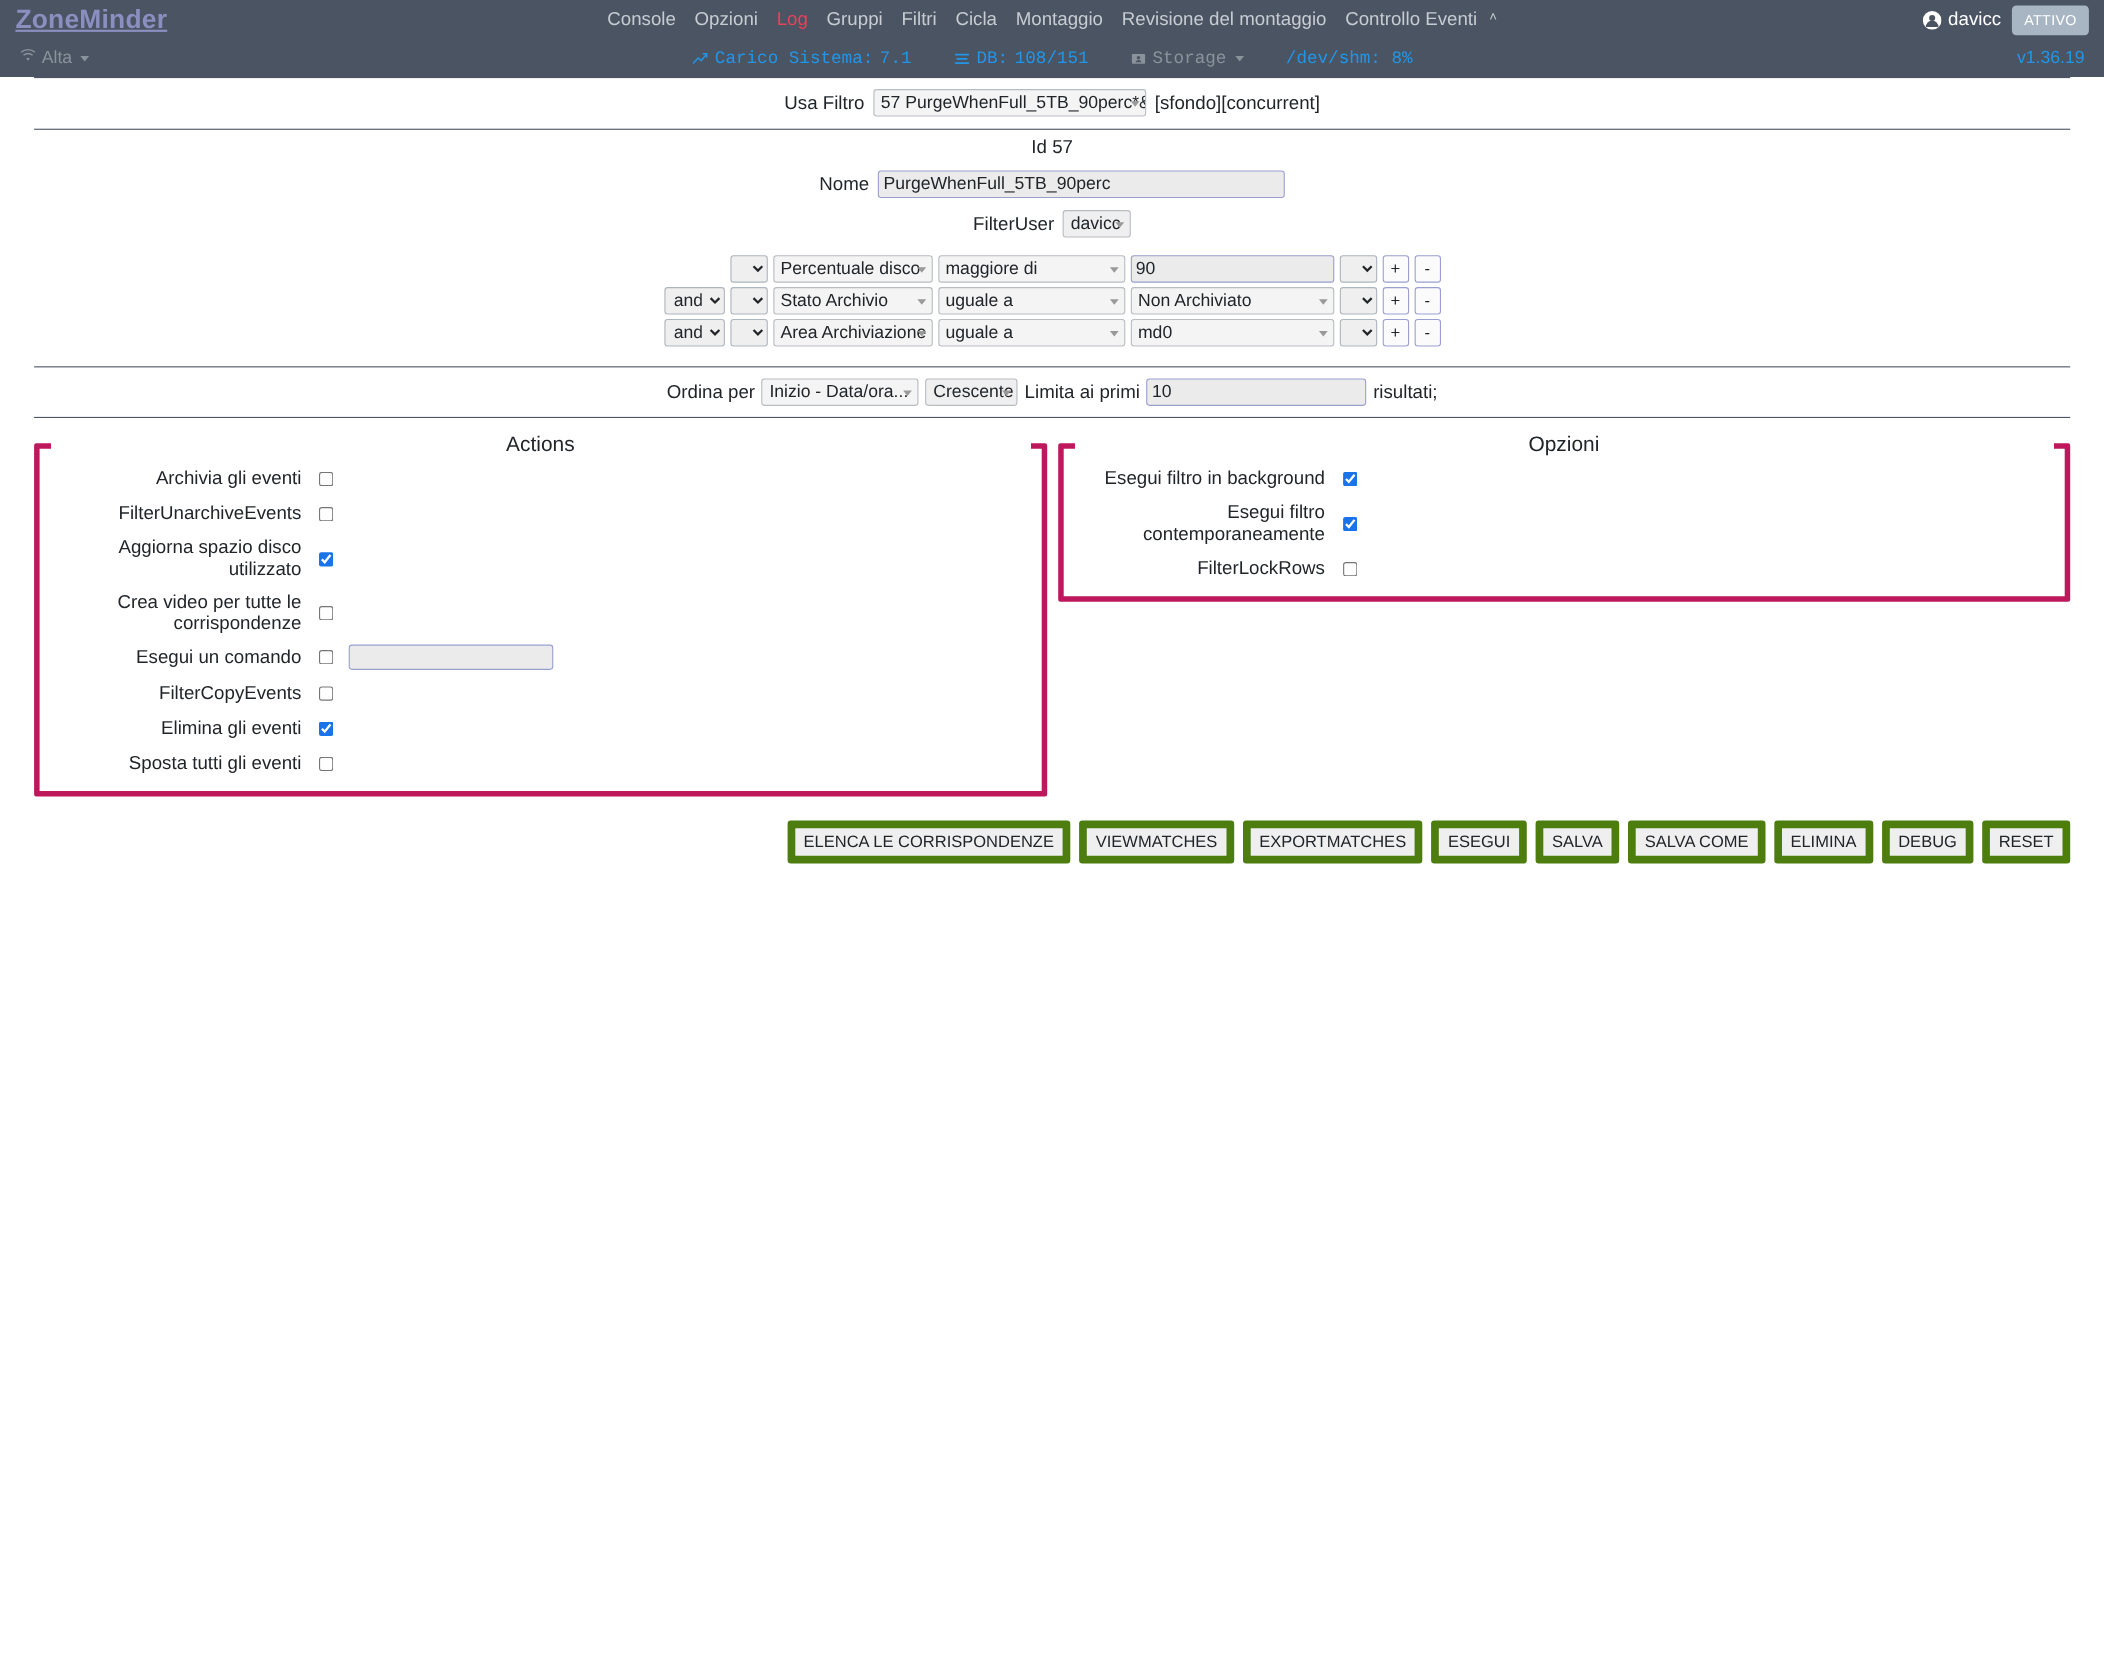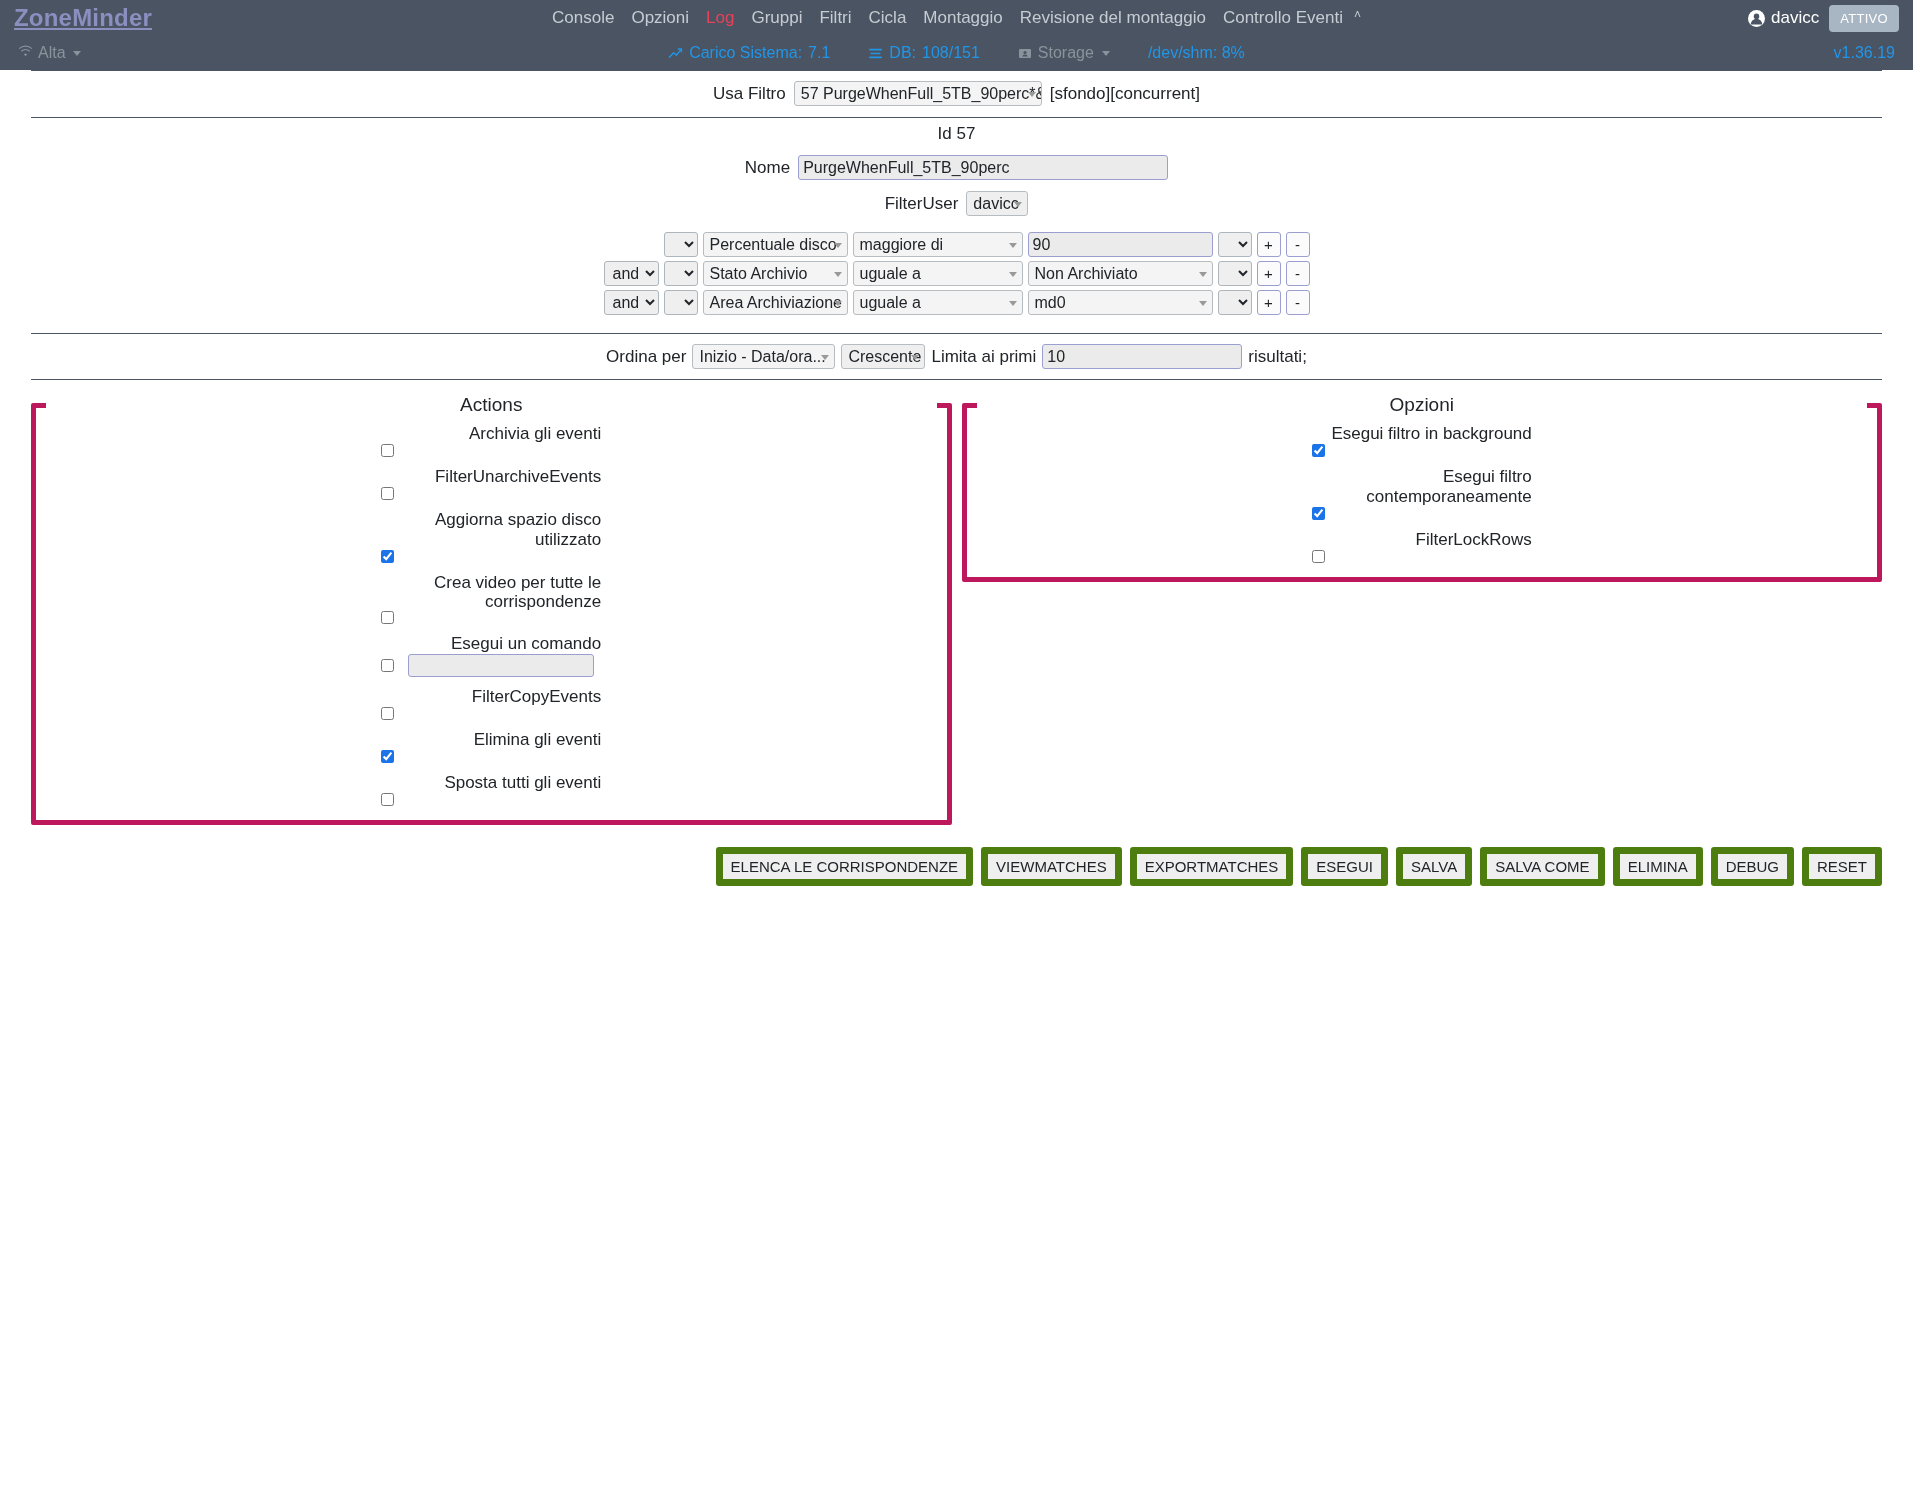--- a/index.html
+++ b/index.html
@@ -98,20 +98,21 @@
     white-space: nowrap;
   }
   .sub-center {
     position: absolute;
     left: 0; right: 0;
     display: flex;
     justify-content: center;
     align-items: center;
     gap: 38px;
     pointer-events: none;
+    font-family: Liberation Mono, monospace;
   }
   .sub-center > * { pointer-events: auto; }
   .stat {
     display: flex;
     align-items: center;
     gap: 6px;
     color: #2196e8;
     white-space: nowrap;
     text-decoration: none;
   }
@@ -241,21 +242,20 @@
     font-size: 19px;
     color: #212529;
     padding: 0;
   }
   .chk-row {
     display: flex;
     align-items: center;
     justify-content: flex-start;
     margin: 0 0 10px 0;
     min-height: 22px;
-    flex-direction: column;
   }
   .chk-label {
     text-align: right;
     font-size: 17px;
     color: #212529;
     padding-right: 8px;
     width: 236px;
   }
   .chk-label.wrap { white-space: normal; line-height: 19px; }
   .chk-after { width: 236px; display: flex; align-items: center; padding-left: 8px; }

